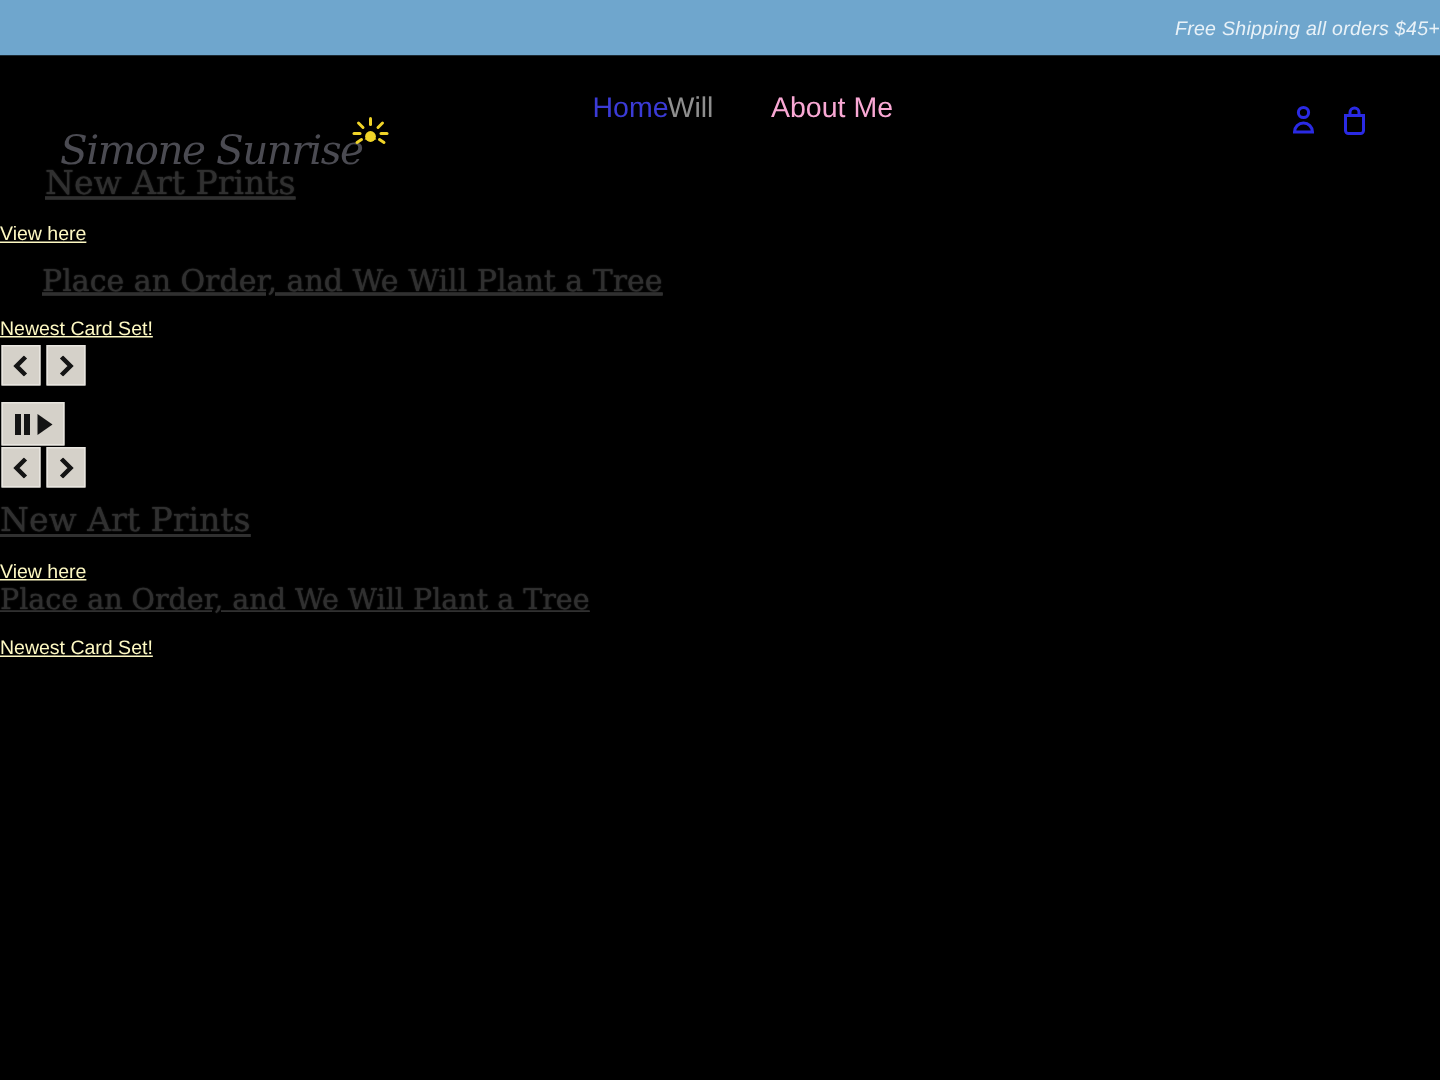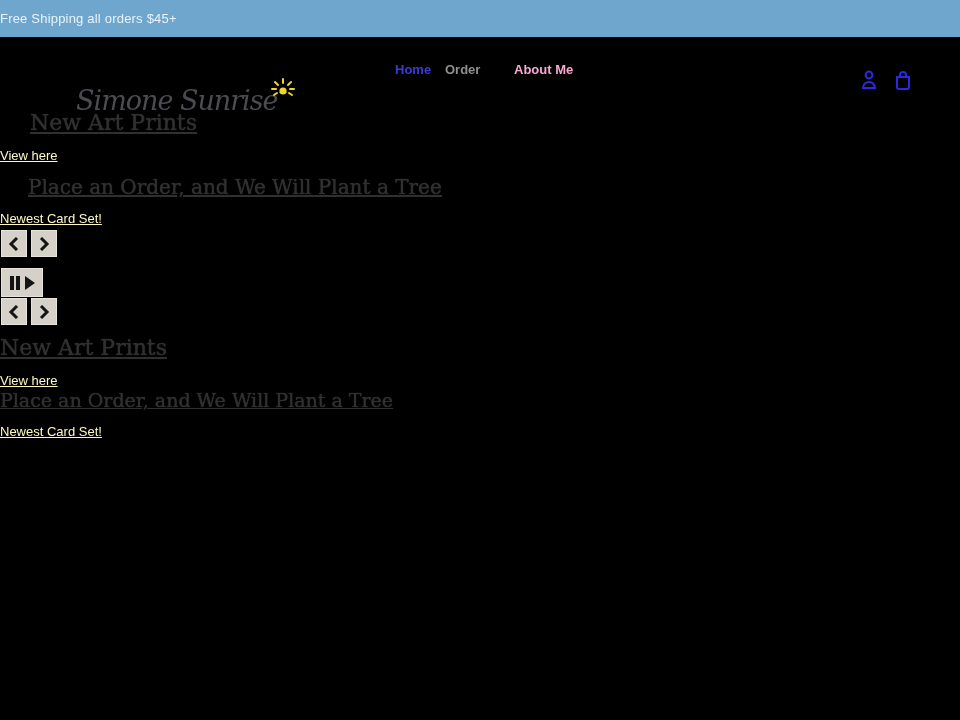--- a/index.html
+++ b/index.html
@@ -1,31 +1,31 @@
 <!DOCTYPE html>
 <html><head>
 <meta charset="utf-8">
 <style>
   * { margin:0; padding:0; box-sizing:border-box; }
   html,body { width:960px; height:720px; background:#000; font-family:"Liberation Sans", sans-serif; }
   .page { position:relative; width:960px; height:720px; background:#000; overflow:hidden; }
 
   
   .announcement { position:absolute; left:0; top:0; width:960px; height:37px;
-    background:#6fa6cd; display:flex; align-items:center; justify-content:flex-start; }
+    background:#6fa6cd; display:flex; align-items:center; justify-content:flex-end;font-style:italic; }
   .announcement span { color:#e9f2f8; font-size:13px; letter-spacing:.2px; }
 
   
   .header { position:absolute; left:0; top:37px; width:960px; height:64px; background:#000; }
   .logo { position:absolute; left:40px; top:48px; display:inline-block; cursor:pointer; }
   .logo-text { font-family:"DejaVu Serif", serif; font-style:italic; font-size:27px;
-    color:#4b4b52; letter-spacing:-1px;margin-left:36px; }
+    color:#4b4b52; letter-spacing:-1px; }
   .sun { position:absolute; right:-18px; top:-9px; }
 
-  .nav-link { position:absolute; top:25px; font-size:13px; font-weight:700; text-decoration:none; }
+  .nav-link { position:absolute; top:25px; font-size:19px; font-weight:400; text-decoration:none; }
   .nav-home { left:395px; color:#3b3bd6; }
   .nav-shop { left:445px; color:#8f8f8f; }
   .nav-about { left:514px; color:#f9a8d4; }
 
   .hdr-icon { position:absolute; top:32px; cursor:pointer; }
   .icon-account { left:860px; }
   .icon-cart { left:894px; }
 
   
   .h-faint { position:absolute; font-family:"DejaVu Serif", serif; font-weight:400;
@@ -77,21 +77,21 @@
             <line x1="2" y1="13" x2="6" y2="13"></line>
             <line x1="24" y1="13" x2="20" y2="13"></line>
             <line x1="4" y1="19" x2="7" y2="17"></line>
             <line x1="22" y1="19" x2="19" y2="17"></line>
           </g>
         </svg>
       </span>
     </div>
 
     <a class="nav-link nav-home" href="#">Home</a>
-    <a class="nav-link nav-shop" href="#">Order</a>
+    <a class="nav-link nav-shop" href="#">Will</a>
     <a class="nav-link nav-about" href="#">About Me</a>
 
     <span class="hdr-icon icon-account">
       <svg width="18" height="22" viewBox="0 0 18 22" fill="none" stroke="#2a2ae4" stroke-width="2">
         <circle cx="9" cy="6" r="3.4"></circle>
         <path d="M3 19 a6 6 0 0 1 12 0 z"></path>
       </svg>
     </span>
     <span class="hdr-icon icon-cart">
       <svg width="18" height="22" viewBox="0 0 18 22" fill="none" stroke="#2a2ae4" stroke-width="2">

